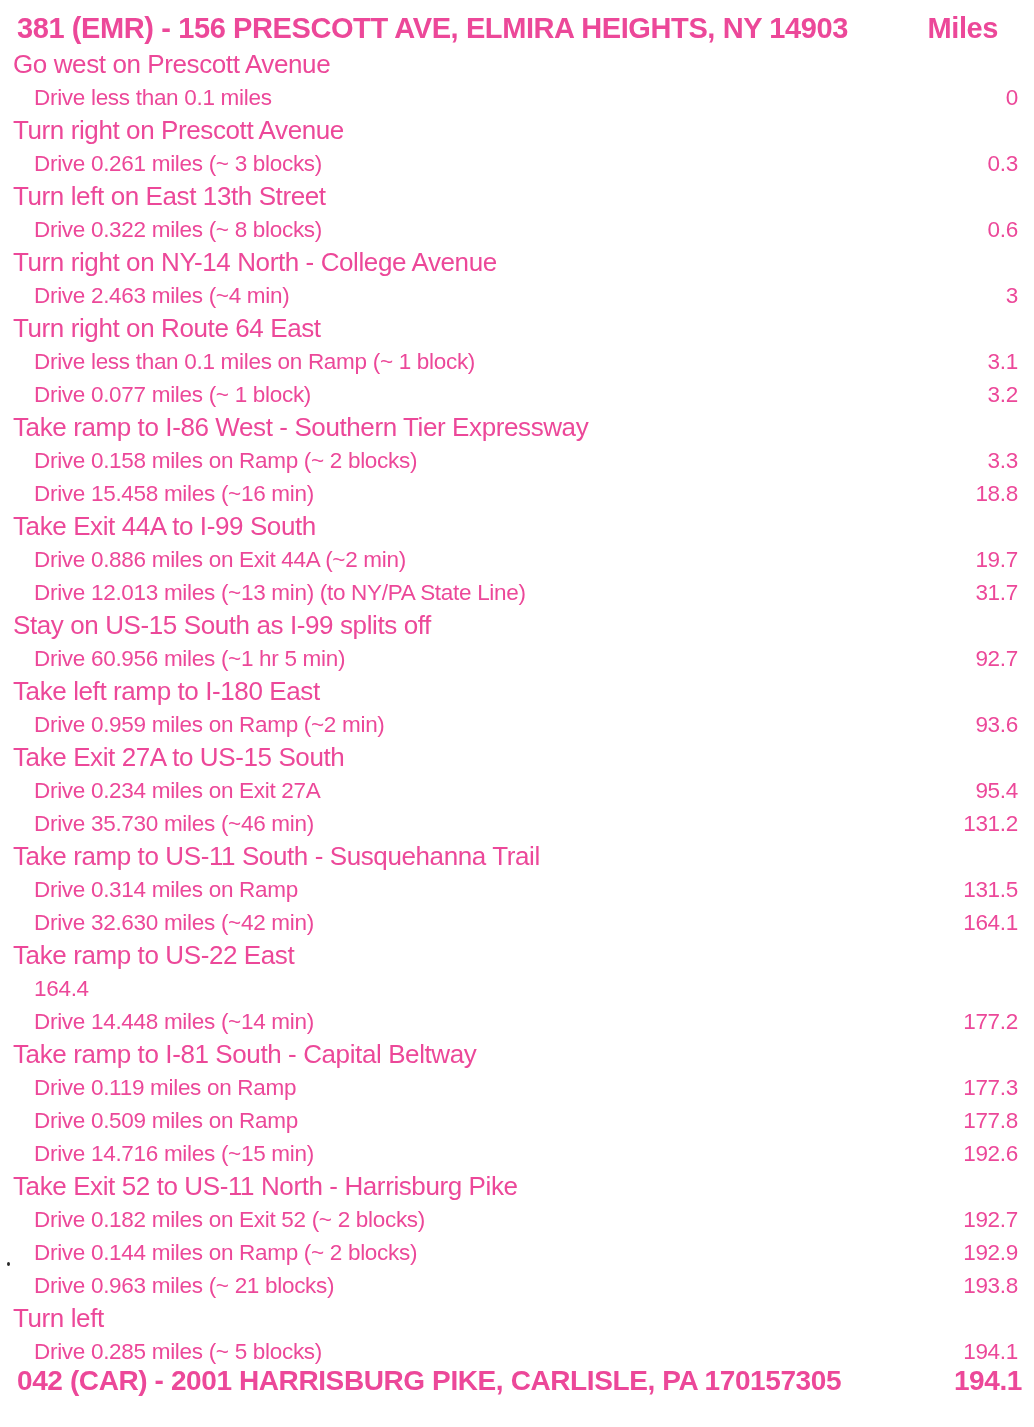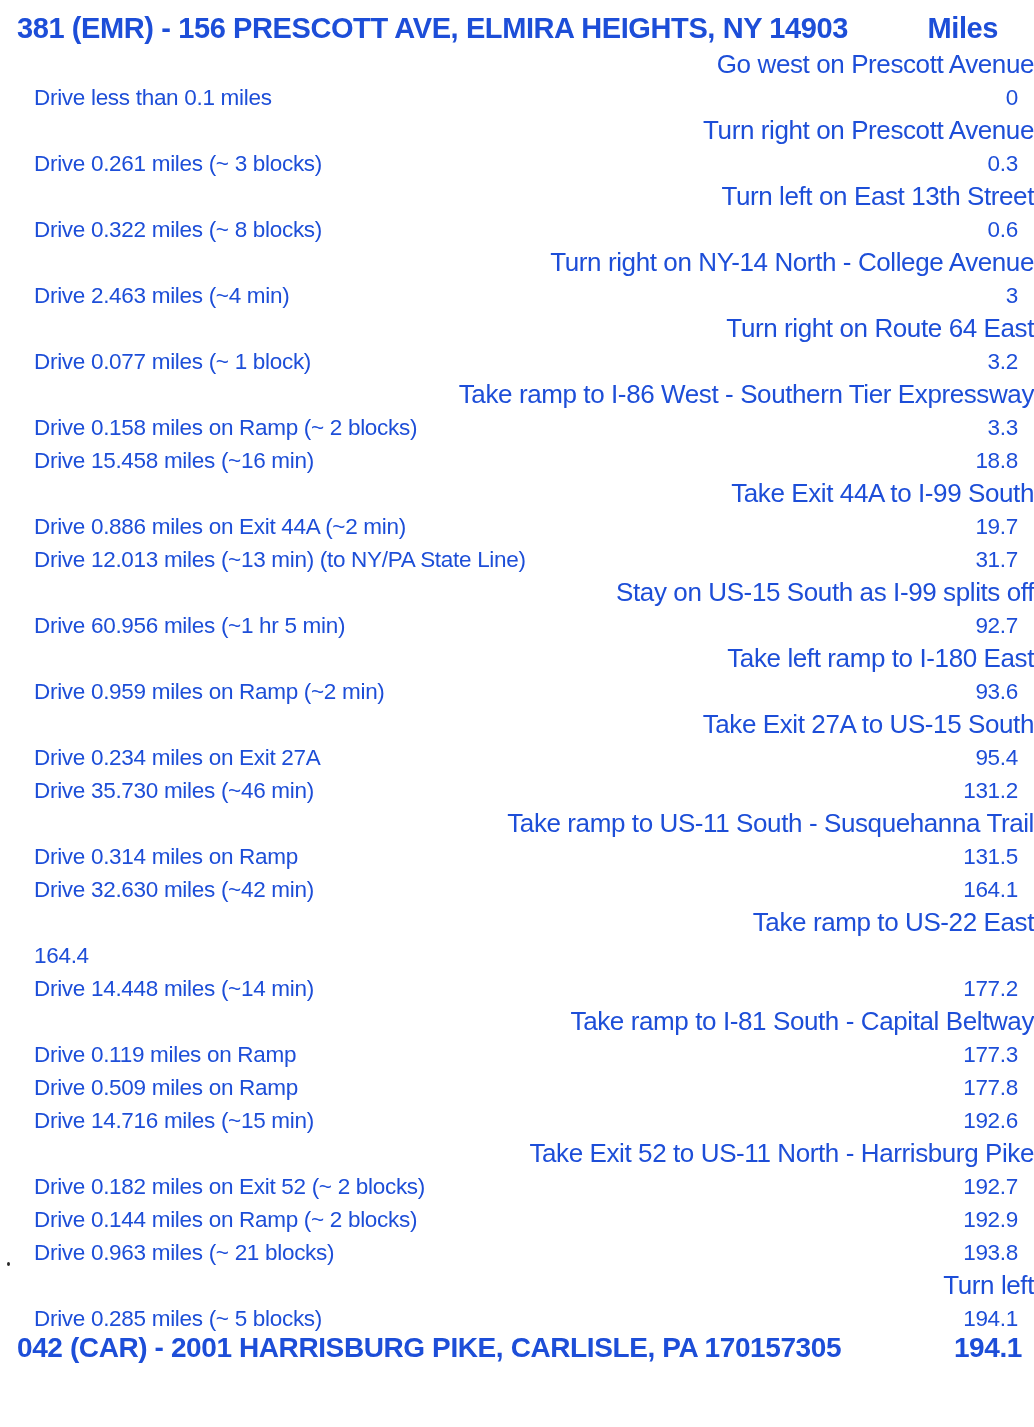--- a/index.html
+++ b/index.html
@@ -3,40 +3,39 @@
 <meta charset="utf-8">
 <style>
   html, body { margin: 0; padding: 0; background: #ffffff; }
   .page {
     width: 1034px;
     height: 1427px;
     background: #ffffff;
     position: relative;
     overflow: hidden;
     font-family: "Liberation Sans", sans-serif;
-    color: #1d4ed8;
+    color: #ec4899;
     box-sizing: border-box;
   }
   .header-row {
     display: flex;
     justify-content: space-between;
     align-items: flex-end;
     padding: 9px 36px 3px 17px;
     font-size: 29px;
     font-weight: 700;
     letter-spacing: -0.4px;
     height: 36px;
   }
   .rows { }
   .row {
     height: 33px;
     display: flex;
     align-items: center;
     box-sizing: border-box;
-    justify-content: flex-end;
   }
   .instruction-row {
     font-size: 26px;
     letter-spacing: -0.4px;
     padding-left: 13px;
   }
   .segment-row {
     font-size: 22.5px;
     letter-spacing: -0.3px;
     justify-content: space-between;
@@ -101,20 +100,24 @@
         <span>Turn right on NY-14 North - College Avenue</span>
       </div>
       <div class="row segment-row">
         <span class="segment-detail">Drive 2.463 miles (~4 min)</span>
         <span class="segment-miles">3</span>
       </div>
       <div class="row instruction-row">
         <span>Turn right on Route 64 East</span>
       </div>
       <div class="row segment-row">
+        <span class="segment-detail">Drive less than 0.1 miles on Ramp (~ 1 block)</span>
+        <span class="segment-miles">3.1</span>
+      </div>
+      <div class="row segment-row">
         <span class="segment-detail">Drive 0.077 miles (~ 1 block)</span>
         <span class="segment-miles">3.2</span>
       </div>
       <div class="row instruction-row">
         <span>Take ramp to I-86 West - Southern Tier Expressway</span>
       </div>
       <div class="row segment-row">
         <span class="segment-detail">Drive 0.158 miles on Ramp (~ 2 blocks)</span>
         <span class="segment-miles">3.3</span>
       </div>

